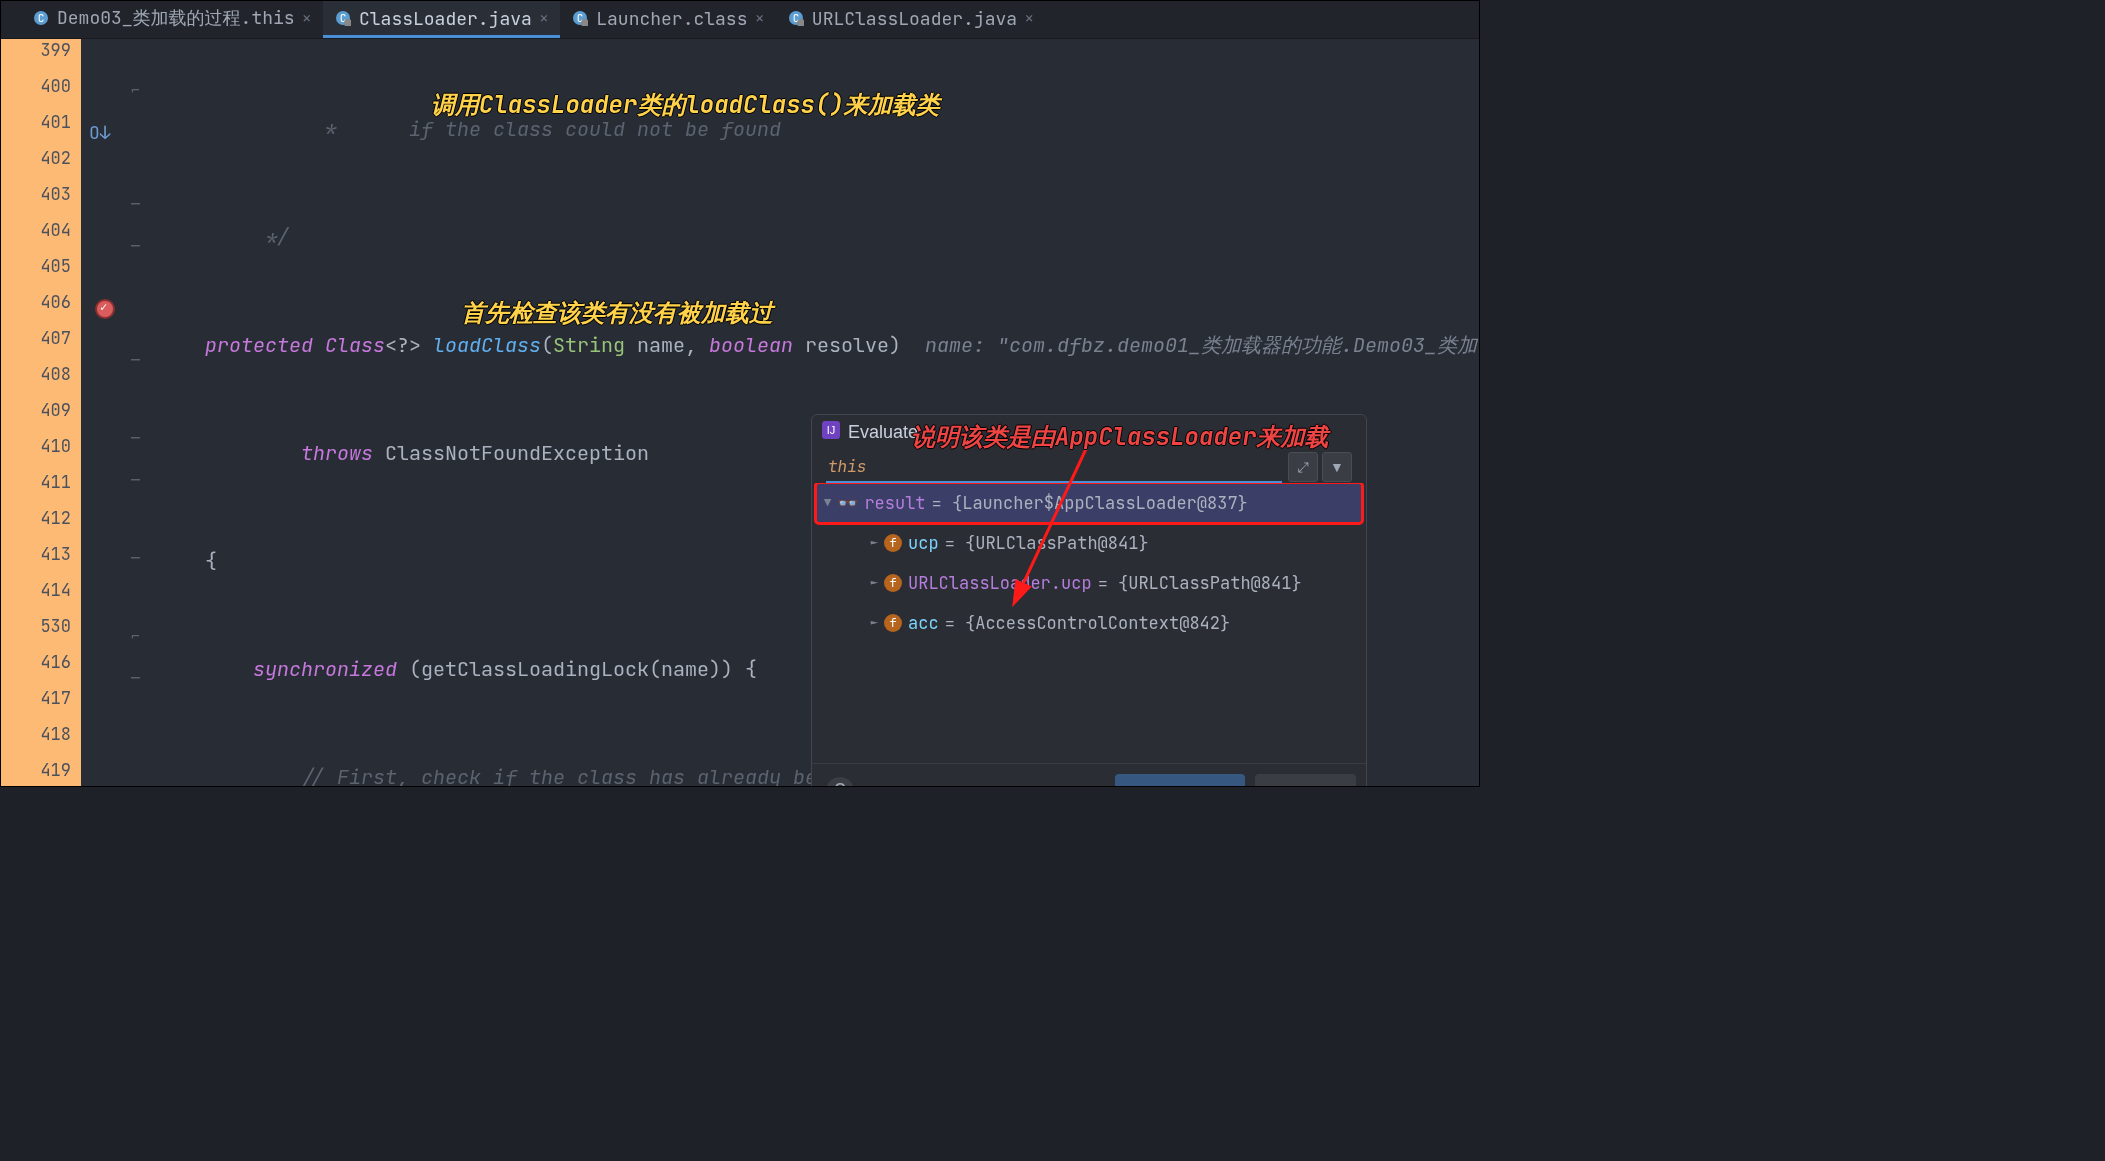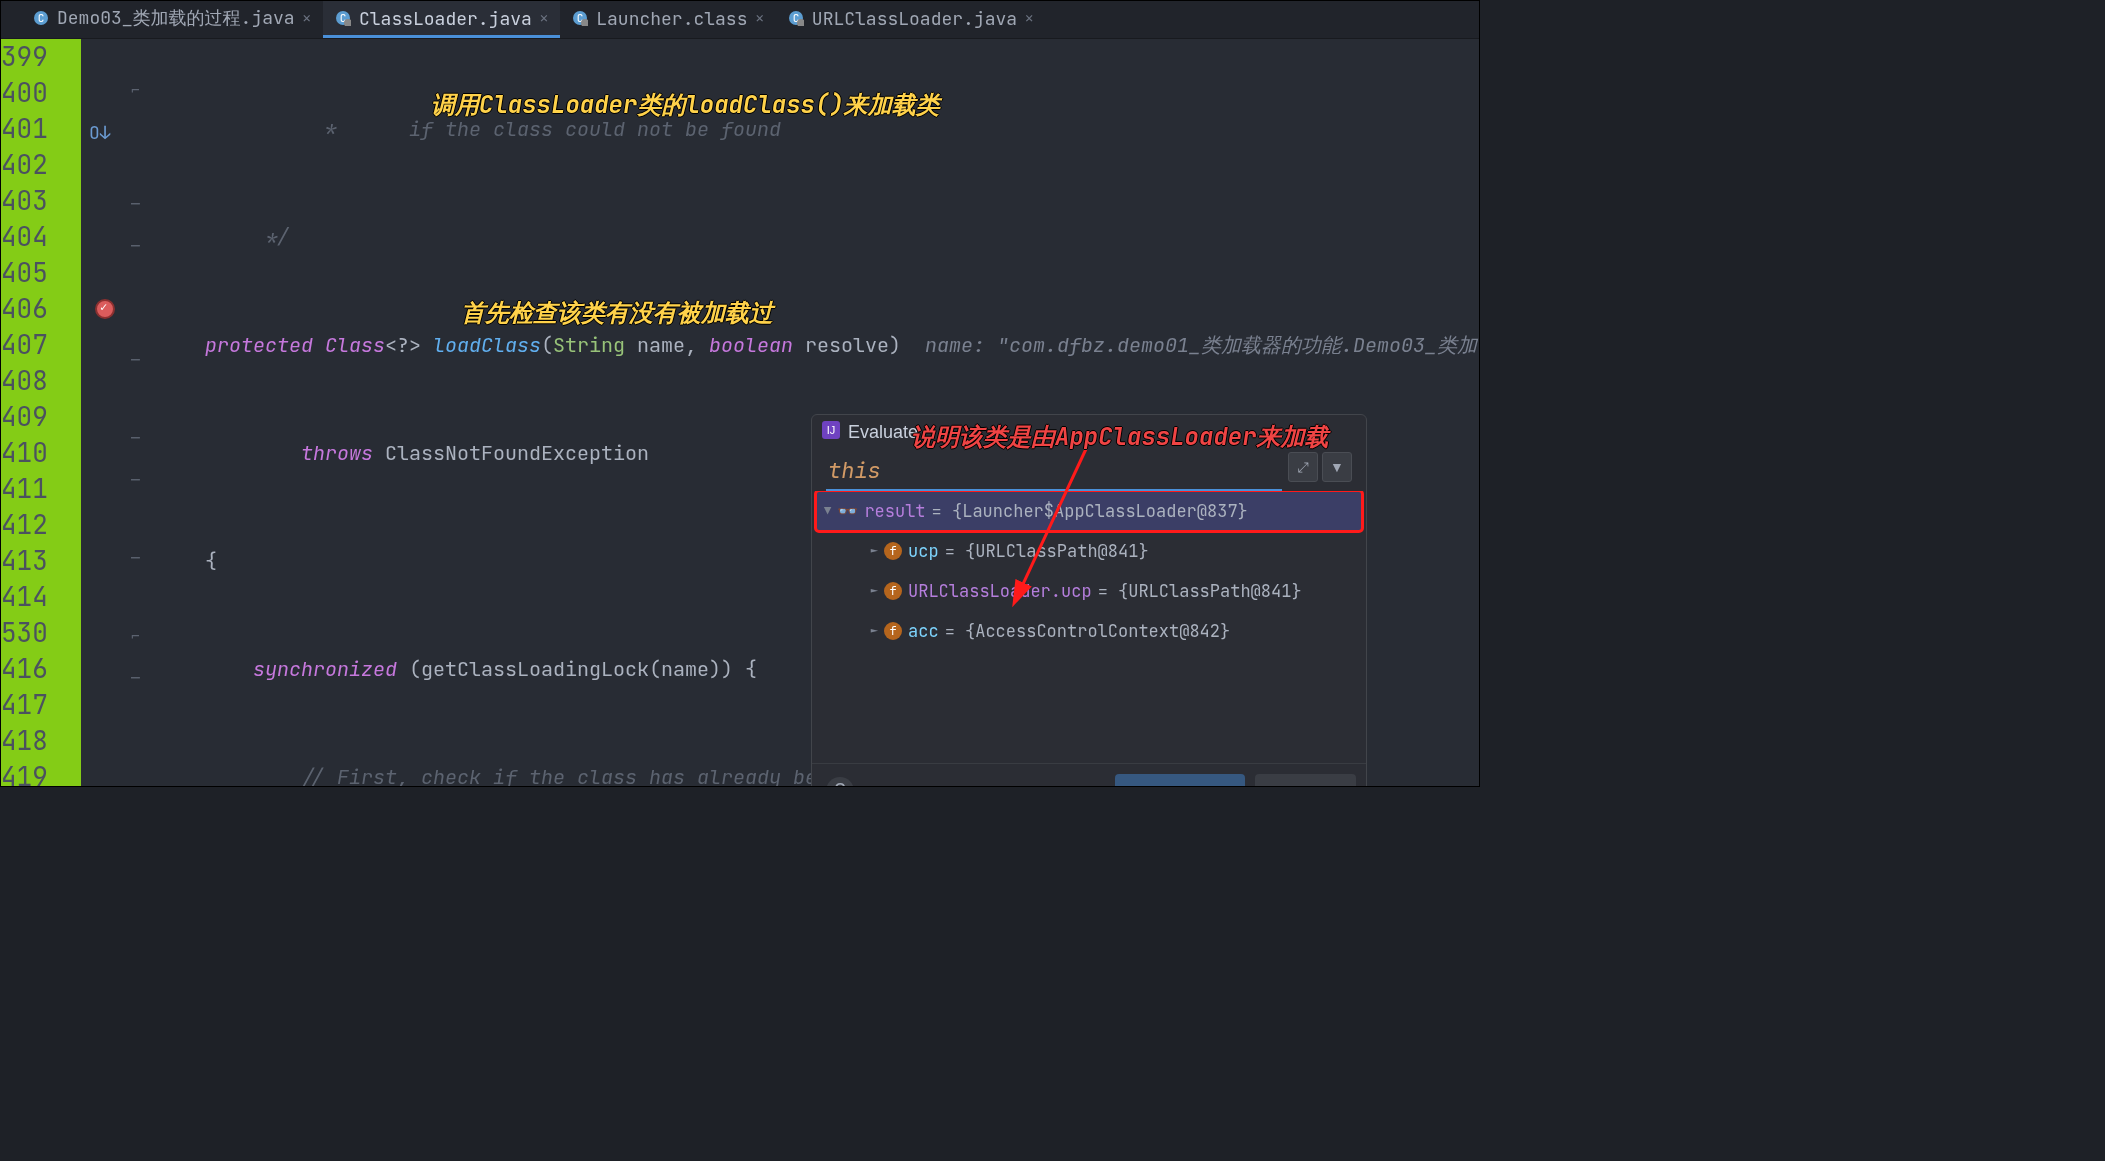--- a/index.html
+++ b/index.html
@@ -41,24 +41,25 @@
   }
   .tab-close { color: #6b7280; font-size: 14px; }
   .editor-area {
     display: flex;
     height: calc(100% - 38px);
     background: #282c34;
     position: relative;
   }
   .gutter {
     width: 80px;
+    text-align: right;
     color: #4b525f;
-    font-size: 26px;
+    font-size: 17px;
     padding-right: 10px;
-    background: #84cc16;
+    background: #fdba74;
     user-select: none;
   }
   .gutter-annot {
     width: 50px;
     background: #282c34;
     position: relative;
   }
   .fold-col {
     width: 18px;
     background: #282c34;
@@ -141,21 +142,21 @@
   }
   .eval-label { color: #a0a7b4; font-size: 17px; padding: 4px 14px; }
   .eval-input-wrap { display: flex; padding: 2px 14px 0; gap: 6px; }
   .eval-input {
     flex: 1;
     background: transparent;
     border: none;
     border-bottom: 2px solid #4a90d9;
     color: #d19a66;
     font-style: italic;
-    font-size: 22px;
+    font-size: 16px;
     font-family: 'JetBrains Mono', monospace;
     outline: none;
     padding: 4px 2px;
   }
   .eval-btns-small { display: flex; gap: 4px; }
   .eval-btn-sm {
     background: #3a3d44;
     border: 1px solid #4a4d54;
     border-radius: 3px;
     width: 30px; height: 30px;
@@ -219,21 +220,21 @@
 <body>
 
 <div class="tabs">
   <div class="tab">
     <span class="tab-icon">
         <svg width="16" height="16">
           <circle cx="8" cy="8" r="7" fill="#5c9dd1"></circle>
           <text x="8" y="12" font-size="11" text-anchor="middle" fill="#fff">C</text>
         </svg>
       </span>
-    <span>Demo03_类加载的过程.java</span>
+    <span>Demo03_类加载的过程.this</span>
     <span class="tab-close">✕</span>
   </div>
   <div class="tab active">
     <span class="tab-icon">
         <svg width="16" height="16">
           <circle cx="8" cy="8" r="7" fill="#5c9dd1"></circle>
           <text x="8" y="12" font-size="11" text-anchor="middle" fill="#fff">C</text>
           <circle cx="13" cy="13" r="4" fill="#888"></circle>
         </svg>
       </span>

